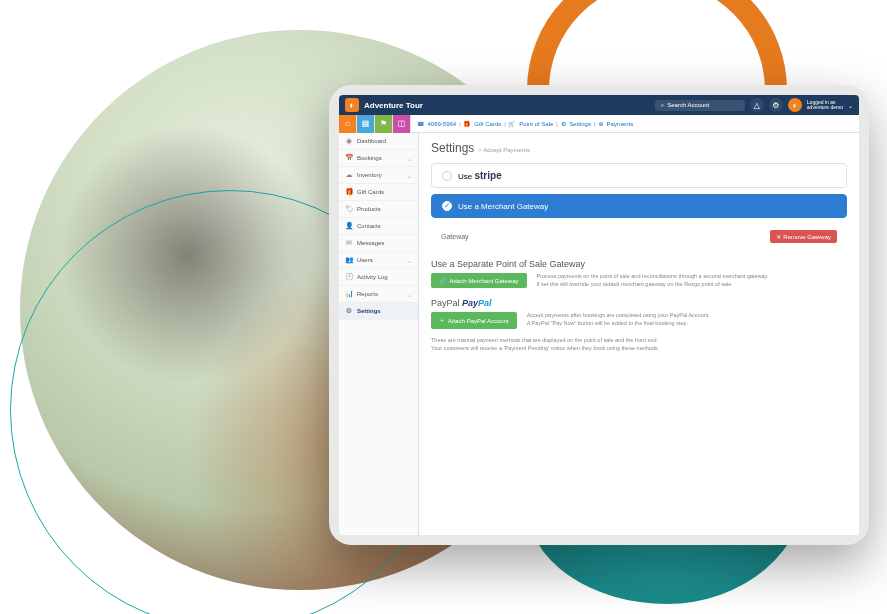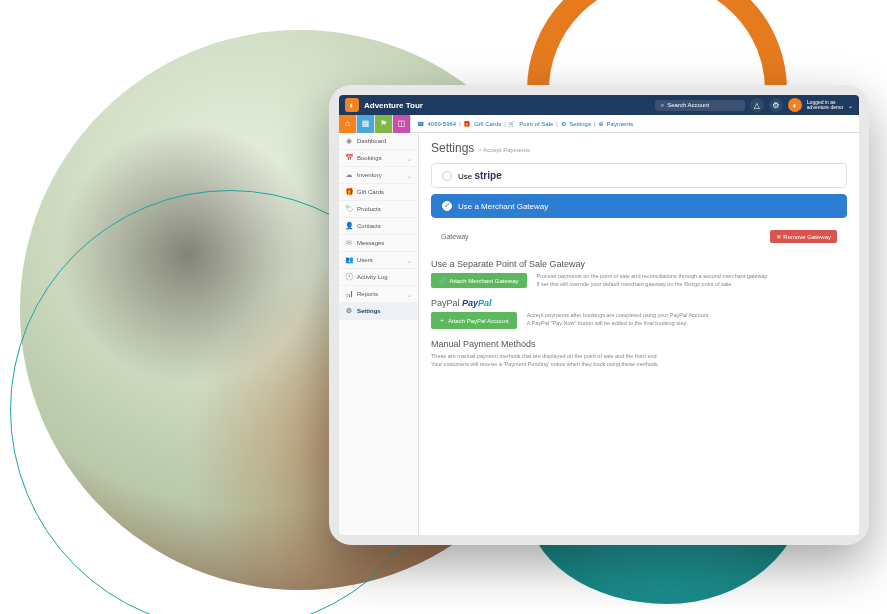--- a/index.html
+++ b/index.html
@@ -230,21 +230,20 @@
           <button class="green-btn">
             <span>＋</span>
             <span>Attach PayPal Account</span>
           </button>
           <div class="section-desc">
             <div>Accept payments after bookings are completed using your PayPal Account.</div>
             <div>A PayPal "Pay Now" button will be added to the final booking step.</div>
           </div>
         </div>
 
-        <div class="section-title">Manual Payment Methods</div>
         <div class="section-desc">
           <div>These are manual payment methods that are displayed on the point of sale and the front end.</div>
           <div>Your customers will receive a 'Payment Pending' notice when they book using these methods.</div>
         </div>
       </div>
     </div>
 
   </div>
 </div>
 

